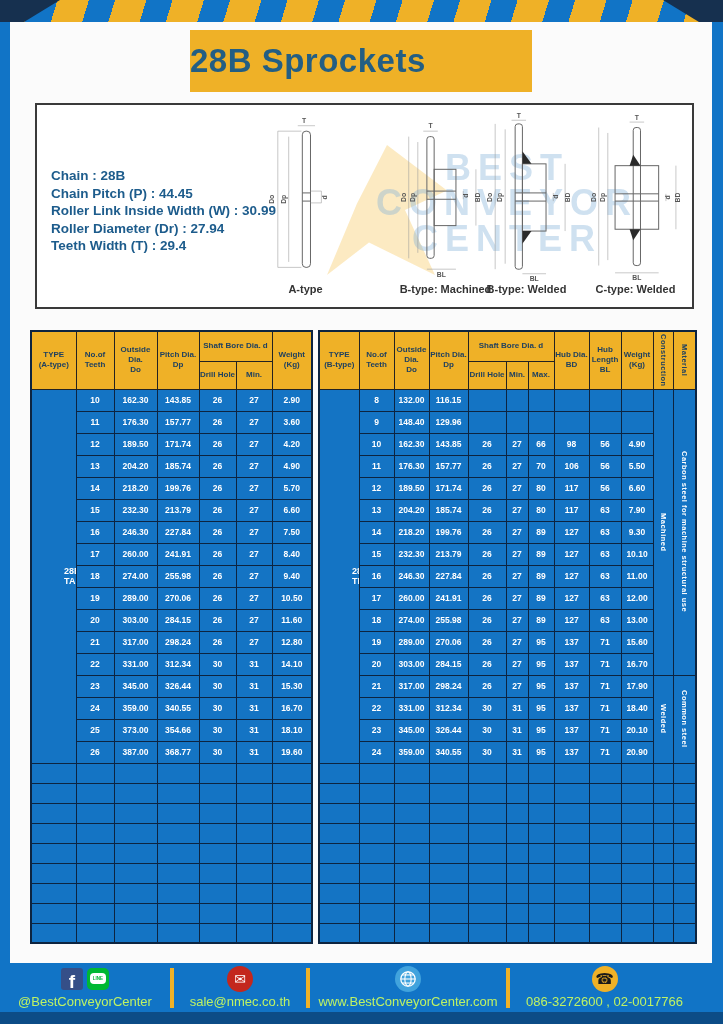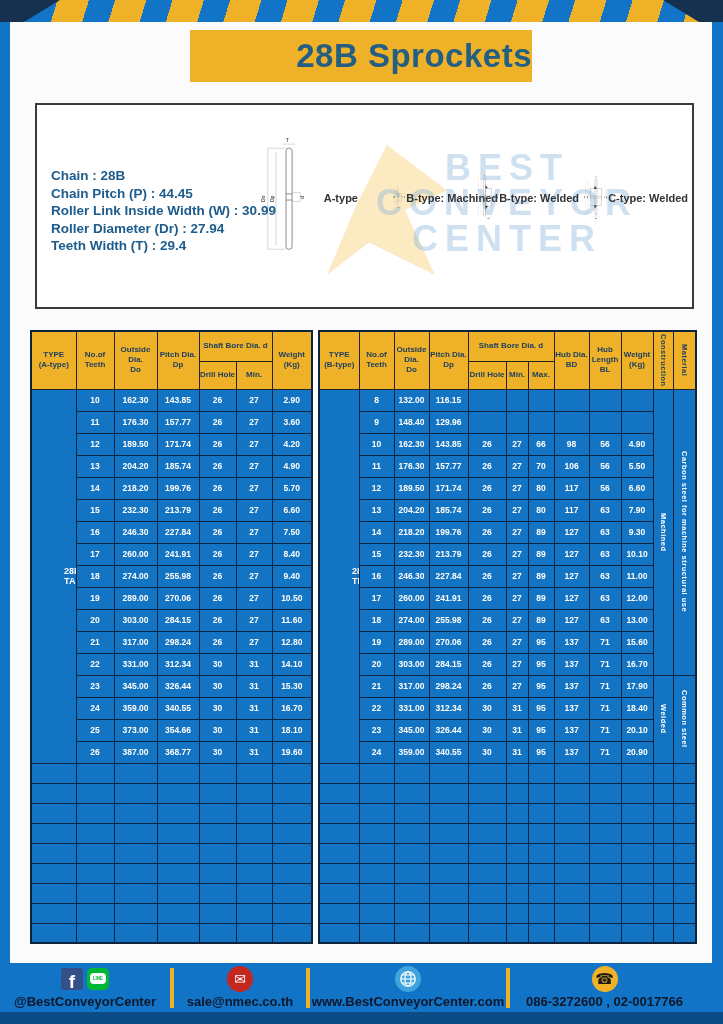--- a/index.html
+++ b/index.html
@@ -7,37 +7,37 @@
   body { position:relative; background:#1174c6; font-family:"Liberation Sans",sans-serif; overflow:hidden; }
 
   .stripes { position:absolute; top:0; left:0; width:723px; height:22px;
     background:repeating-linear-gradient(107deg,#efb127 0 30px,#1174c6 30px 55px); }
   .corner-dark { position:absolute; top:0; width:60px; height:22px; background:#16304f; }
   .corner-dark.left { left:0; clip-path:polygon(0 0,100% 0,40% 100%,0 100%); }
   .corner-dark.right { right:0; clip-path:polygon(0 0,100% 0,100% 100%,60% 100%); }
 
   .page { position:absolute; left:10px; top:22px; width:702px; height:941px; background:#fbfbfb; }
 
-  .title-banner { position:absolute; left:190px; top:30px; width:342px; height:52px;
-    background:#efb127; display:flex; align-items:center; justify-content:flex-end; }
+  .title-banner { position:absolute; left:190px; top:30px; width:342px; height:62px;
+    background:#efb127; display:flex; align-items:center; justify-content:flex-start; }
   .title-text { font-size:33px; font-weight:bold; color:#235e83; letter-spacing:0.5px; }
 
   .spec-box { position:absolute; left:35px; top:103px; width:659px; height:206px;
     background:#ffffff; border:2px solid #3a3a3a; }
 
   .watermark { position:absolute; left:300px; top:45px; width:340px; text-align:center;
     font-weight:bold; color:rgba(130,175,215,0.38); line-height:0.98; letter-spacing:7px;
     font-size:36px; pointer-events:none; z-index:0; }
   .wm-bird { position:absolute; left:290px; top:40px; width:120px; height:130px; z-index:0;
     background:rgba(244,186,53,0.30); clip-path:polygon(50% 0,100% 35%,65% 50%,90% 100%,35% 75%,0 100%,25% 45%); }
 
   .spec-lines { position:absolute; left:14px; top:62px; color:#1d5c8c; font-weight:bold;
     font-size:13.5px; line-height:17.5px; z-index:2; }
 
-  .fig { position:absolute; top:8px; width:105px; display:flex; 
+  .fig { position:absolute; top:8px; width:105px; display:flex; flex-direction:column;
     align-items:center; z-index:1; }
   .fig svg { width:105px; height:168px; }
   .fig-cap { font-size:11px; font-weight:bold; color:#333; margin-top:2px; white-space:nowrap; }
   .draw { stroke:#666; fill:none; stroke-width:1.1; }
   .dim { stroke:#999; fill:none; stroke-width:0.6; }
   .dtxt { font-size:7.5px; fill:#555; font-weight:bold; }
   .weld { fill:#2a2a2a; stroke:none; }
 
   table.sp-table { position:absolute; border-collapse:collapse; table-layout:fixed;
     background:#1474c4; border:2px solid #0d2440; }
@@ -51,21 +51,21 @@
   .sp-table td.type-cell { font-size:9px;padding-left:32px; }
   .sp-table th.vert-th, .sp-table td.vert { writing-mode:vertical-rl; letter-spacing:0.5px; }
   .sp-table td.vert { font-size:7.5px; padding:2px 0; }
   .sp-table th.vert-th { font-size:7.5px; white-space:nowrap; }
 
   .footer { position:absolute; left:0; top:963px; width:723px; height:61px; background:#1174c6;
     display:flex; align-items:center; padding-bottom:12px; }
   .fgroup { display:flex; flex-direction:column; align-items:center; justify-content:center; gap:2px; }
   .fg1 { width:170px; } .fg2 { width:132px; } .fg3 { width:196px; } .fg4 { width:189px; }
   .fdiv { width:4px; height:40px; background:#efb127; }
-  .flabel { font-size:13px; font-weight:bold; color:#0f172a; white-space:nowrap; }
+  .flabel { font-size:13px; font-weight:normal; color:#bef264; white-space:nowrap; }
   .icon-row { display:flex; gap:4px; align-items:center; height:26px; }
   .icon-fb { width:22px; height:22px; background:#354f88; border-radius:3px; color:#fff;
     font-weight:bold; font-size:19px; display:flex; align-items:flex-end; justify-content:center; line-height:0.9; }
   .icon-line { width:22px; height:22px; background:#00b833; border-radius:5px; position:relative; }
   .icon-line .bubble { position:absolute; left:3px; top:5px; width:16px; height:11px; background:#fff;
     border-radius:4px; display:flex; align-items:center; justify-content:center;
     font-size:4.5px; font-weight:bold; color:#00b833; }
   .icon-circle { width:26px; height:26px; border-radius:50%; display:flex; align-items:center;
     justify-content:center; }
   .icon-mail { background:#c3271d; color:#fff; font-size:14px; }

